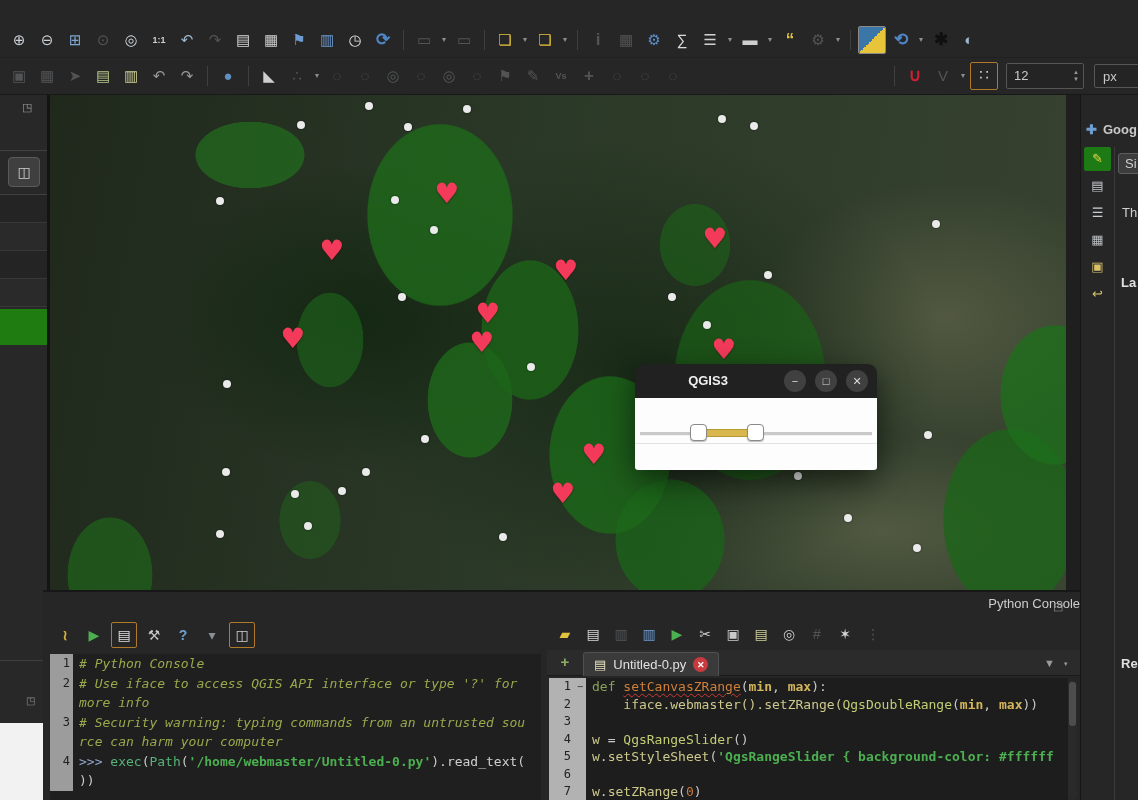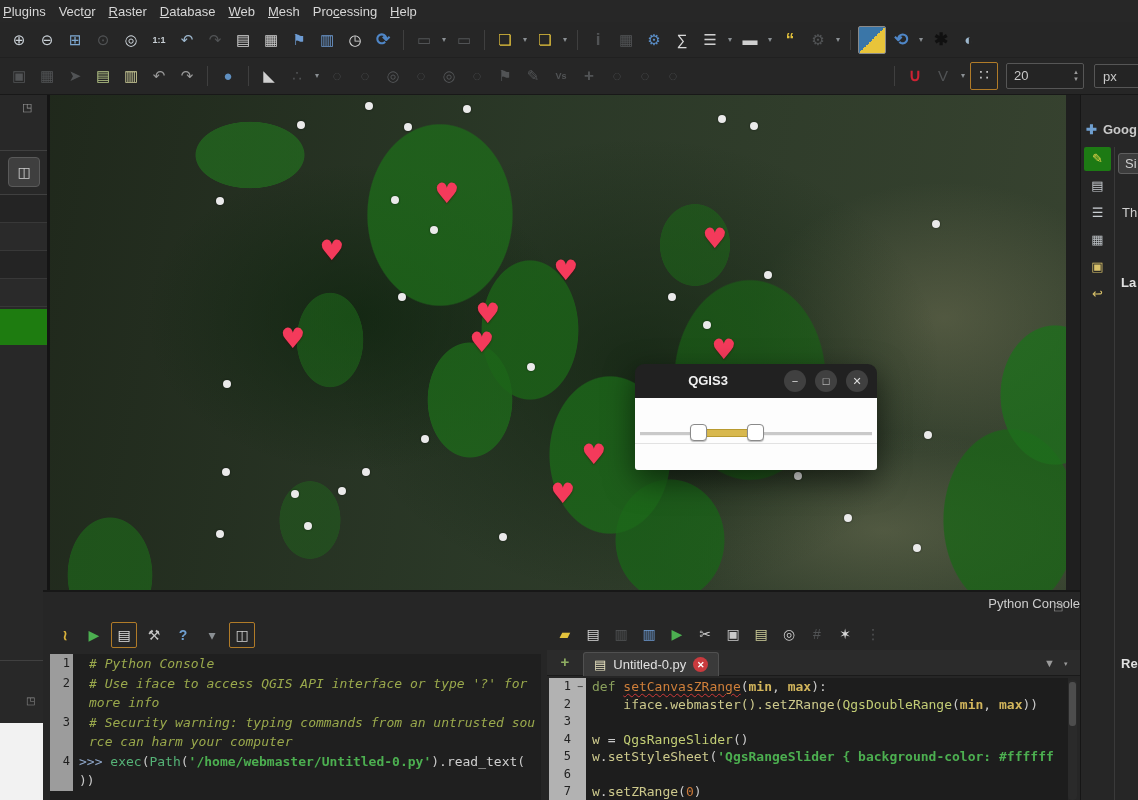--- a/index.html
+++ b/index.html
@@ -128,48 +128,38 @@
   .ecode{position:absolute;left:506px;top:86px;width:519px;height:124px;background:#1d1d1d;overflow:hidden;
          font-family:"DejaVu Sans Mono",monospace;font-size:13px;}
   .erow{display:flex;height:17.5px;line-height:17.5px;}
   .eln{width:22px;flex:0 0 22px;background:#b2b2b2;color:#222222;text-align:right;padding-right:3px;font-size:12px;}
   .efold{width:12px;flex:0 0 12px;background:#b2b2b2;color:#333333;font-size:10px;text-align:center;}
   .etext{padding-left:6px;white-space:pre;}
   .escroll{position:absolute;right:3px;top:88px;width:9px;height:120px;background:#2a2a2a;border-radius:4px;}
   .escroll .thumb{position:absolute;left:1px;top:2px;width:7px;height:44px;background:#4d4d4d;border-radius:3px;}
 
   
-  .seg-com{color:#9aa94c;font-style:italic;margin-left:10px;}
+  .seg-com{color:#9aa94c;font-style:italic;}
   .seg-prompt{color:#8fa7c9;}
   .seg-fn{color:#55b377;text-align:right;}
   .seg-str{color:#4caf50;font-weight:bold;}
   .seg-p{color:#c9c9c9;}
   .seg-id2{color:#cfcfcf;}
   .seg-kw{color:#8aa05c;}
   .seg-err{color:#cf7f3a;text-decoration-line:underline;text-decoration-style:wavy;text-decoration-color:#cf3a3a;text-decoration-thickness:1px;text-underline-offset:2px;}
   .seg-arg{color:#d3b65c;font-weight:bold;}
   .seg-id{color:#cdc98c;}
   .seg-cls{color:#c2cd75;}
   .seg-num{color:#cc7a3a;}
 </style>
 </head>
 <body>
 
 <div class="app">
 
-  <div class="menubar" id="menubar">
-      <span class="menu-item"><u>P</u>lugins</span>
-      <span class="menu-item">Vect<u>o</u>r</span>
-      <span class="menu-item"><u>R</u>aster</span>
-      <span class="menu-item"><u>D</u>atabase</span>
-      <span class="menu-item"><u>W</u>eb</span>
-      <span class="menu-item"><u>M</u>esh</span>
-      <span class="menu-item">Pro<u>c</u>essing</span>
-      <span class="menu-item"><u>H</u>elp</span>
-    </div>
 
   <div class="toolbar r1" id="tb1">
       <span class="tbi" style="color: rgb(201, 208, 214);">⊕</span>
       <span class="tbi" style="color: rgb(201, 208, 214);">⊖</span>
       <span class="tbi" style="color: rgb(126, 168, 208);">⊞</span>
       <span class="tbi dim" style="color: rgb(124, 128, 132);">⊙</span>
       <span class="tbi" style="color: rgb(201, 208, 214);">◎</span>
       <span class="tbi small" style="color: rgb(201, 208, 214);">1:1</span>
       <span class="tbi" style="color: rgb(157, 183, 205);">↶</span>
       <span class="tbi dim" style="color: rgb(124, 128, 132);">↷</span>
@@ -233,21 +223,21 @@
       <span class="tbi dim bold" style="color: rgb(124, 128, 132);">+</span>
       <span class="tbi dim" style="color: rgb(124, 128, 132);">◌</span>
       <span class="tbi dim" style="color: rgb(124, 128, 132);">◌</span>
       <span class="tbi dim" style="color: rgb(124, 128, 132);">◌</span>
       <span class="tsep push"></span>
       <span class="tbi bold" style="color: rgb(204, 34, 51);">∪</span>
       <span class="tbi dim" style="color: rgb(124, 128, 132);">V</span>
       <span class="tbi caret" style="color: rgb(138, 143, 147);">▾</span>
       <span class="tbi boxed" style="color: rgb(207, 207, 207);">∷</span>
       <span class="spinbox">
-        <span class="spin-val">20</span>
+        <span class="spin-val">12</span>
         <span class="spin-arrows">▲<br>▼</span>
       </span>
       <span class="combo">px</span>
     </div>
 
   <div class="lstrip">
     <span class="ls-float">◳</span>
     <div class="ls-line" style="top:55px"></div>
     <div class="ls-btn"><span>◫</span></div>
     <div class="ls-line" style="top:99px"></div>

